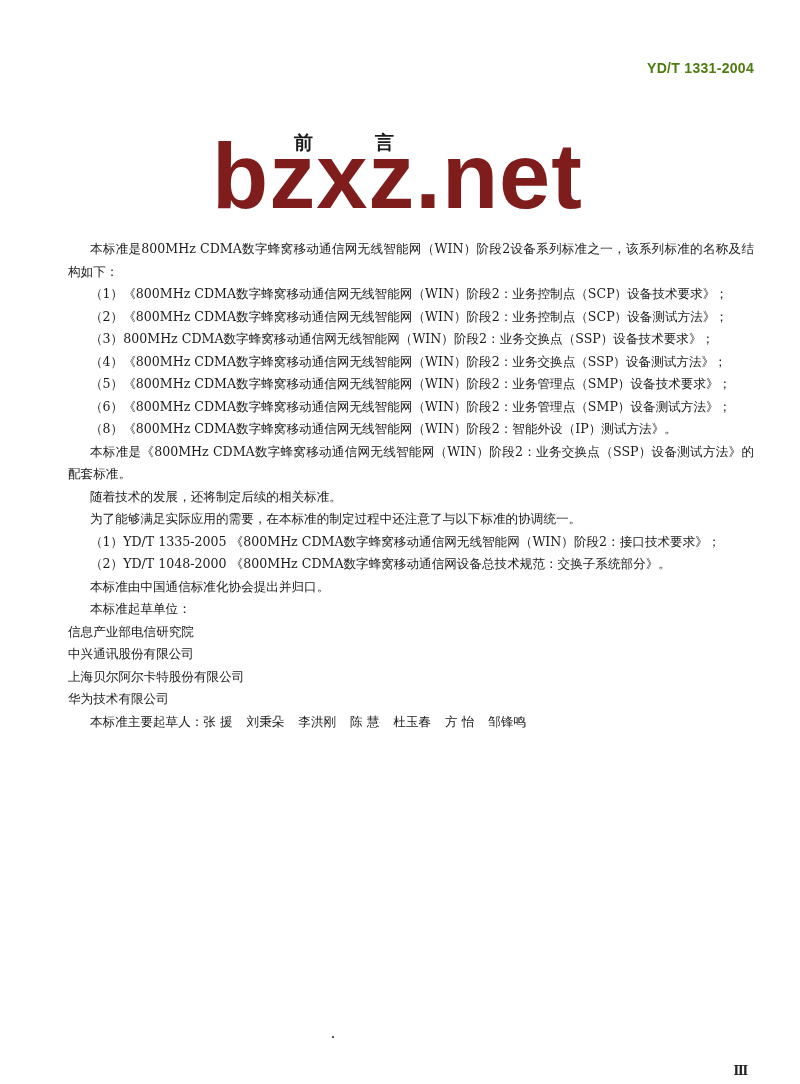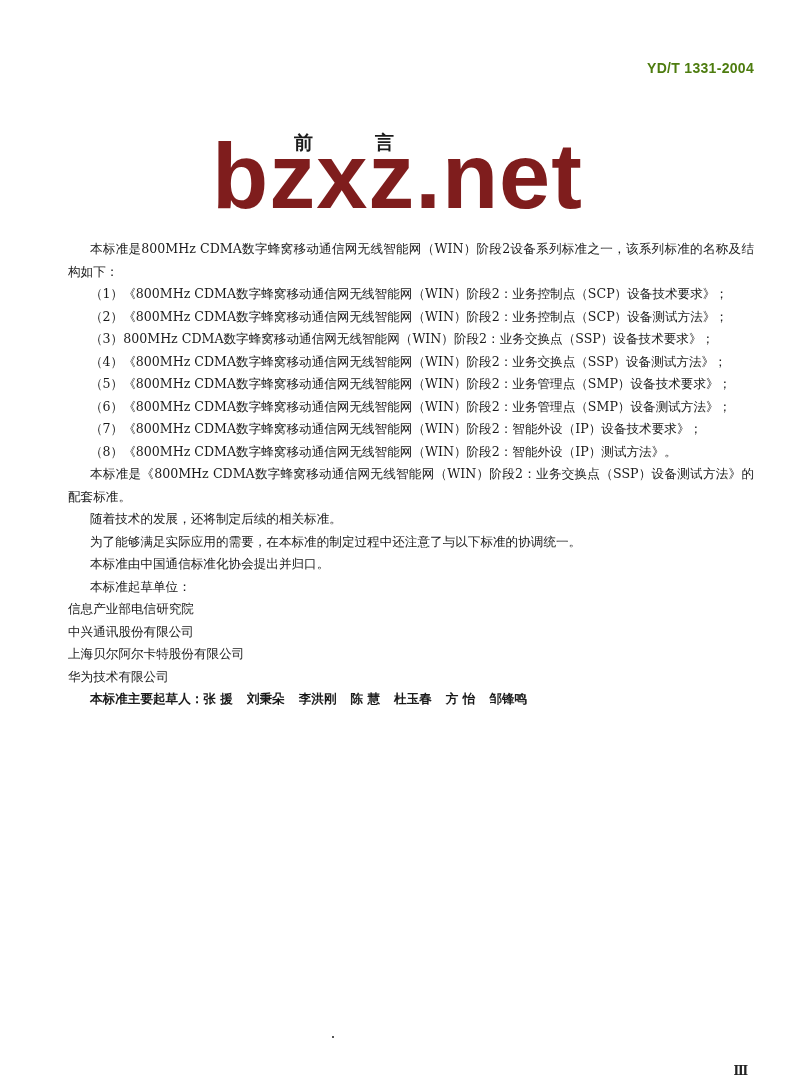--- a/index.html
+++ b/index.html
@@ -82,21 +82,20 @@
       padding-left: 22px;
       width: 116px;
       flex: 0 0 auto;
       white-space: nowrap;
     }
     .org-name { white-space: nowrap; }
     .drafters {
       margin: 0;
       padding-left: 22px;
       white-space: nowrap;
-      font-weight: bold;
     }
     .drafters .name {
       display: inline-block;
       margin-right: 14px;
     }
     .page-number {
       position: absolute;
       right: 52px;
       top: 1064px;
       font-size: 12px;
@@ -127,28 +126,31 @@
 <div class="content">
   <p class="para">本标准是800MHz CDMA数字蜂窝移动通信网无线智能网（WIN）阶段2设备系列标准之一，该系列标准的名称及结构如下：</p>
 
   <div>
     <p class="list-item">（1）《800MHz CDMA数字蜂窝移动通信网无线智能网（WIN）阶段2：业务控制点（SCP）设备技术要求》；</p>
     <p class="list-item">（2）《800MHz CDMA数字蜂窝移动通信网无线智能网（WIN）阶段2：业务控制点（SCP）设备测试方法》；</p>
     <p class="list-item">（3）800MHz CDMA数字蜂窝移动通信网无线智能网（WIN）阶段2：业务交换点（SSP）设备技术要求》；</p>
     <p class="list-item">（4）《800MHz CDMA数字蜂窝移动通信网无线智能网（WIN）阶段2：业务交换点（SSP）设备测试方法》；</p>
     <p class="list-item">（5）《800MHz CDMA数字蜂窝移动通信网无线智能网（WIN）阶段2：业务管理点（SMP）设备技术要求》；</p>
     <p class="list-item">（6）《800MHz CDMA数字蜂窝移动通信网无线智能网（WIN）阶段2：业务管理点（SMP）设备测试方法》；</p>
-    <p class="list-item">（7）《800MHz CDMA数字蜂窝移动通信网无线智能网（WIN）阶段2：智能外设（IP）设备技术要求》；</p>
     <p class="list-item">（8）《800MHz CDMA数字蜂窝移动通信网无线智能网（WIN）阶段2：智能外设（IP）测试方法》。</p>
   </div>
 
   <p class="para">本标准是《800MHz CDMA数字蜂窝移动通信网无线智能网（WIN）阶段2：业务交换点（SSP）设备测试方法》的配套标准。</p>
   <p class="para">随着技术的发展，还将制定后续的相关标准。</p>
   <p class="para">为了能够满足实际应用的需要，在本标准的制定过程中还注意了与以下标准的协调统一。</p>
 
+  <div>
+    <p class="list-item">（1）YD/T 1335-2005 《800MHz CDMA数字蜂窝移动通信网无线智能网（WIN）阶段2：接口技术要求》；</p>
+    <p class="list-item">（2）YD/T 1048-2000 《800MHz CDMA数字蜂窝移动通信网设备总技术规范：交换子系统部分》。</p>
+  </div>
 
   <p class="para">本标准由中国通信标准化协会提出并归口。</p>
 
   <div class="org-block">
     <div class="org-row">
       <span class="org-label">本标准起草单位：</span>
       <span class="org-name">信息产业部电信研究院</span>
     </div>
     <div class="org-row">
       <span class="org-label"></span>

